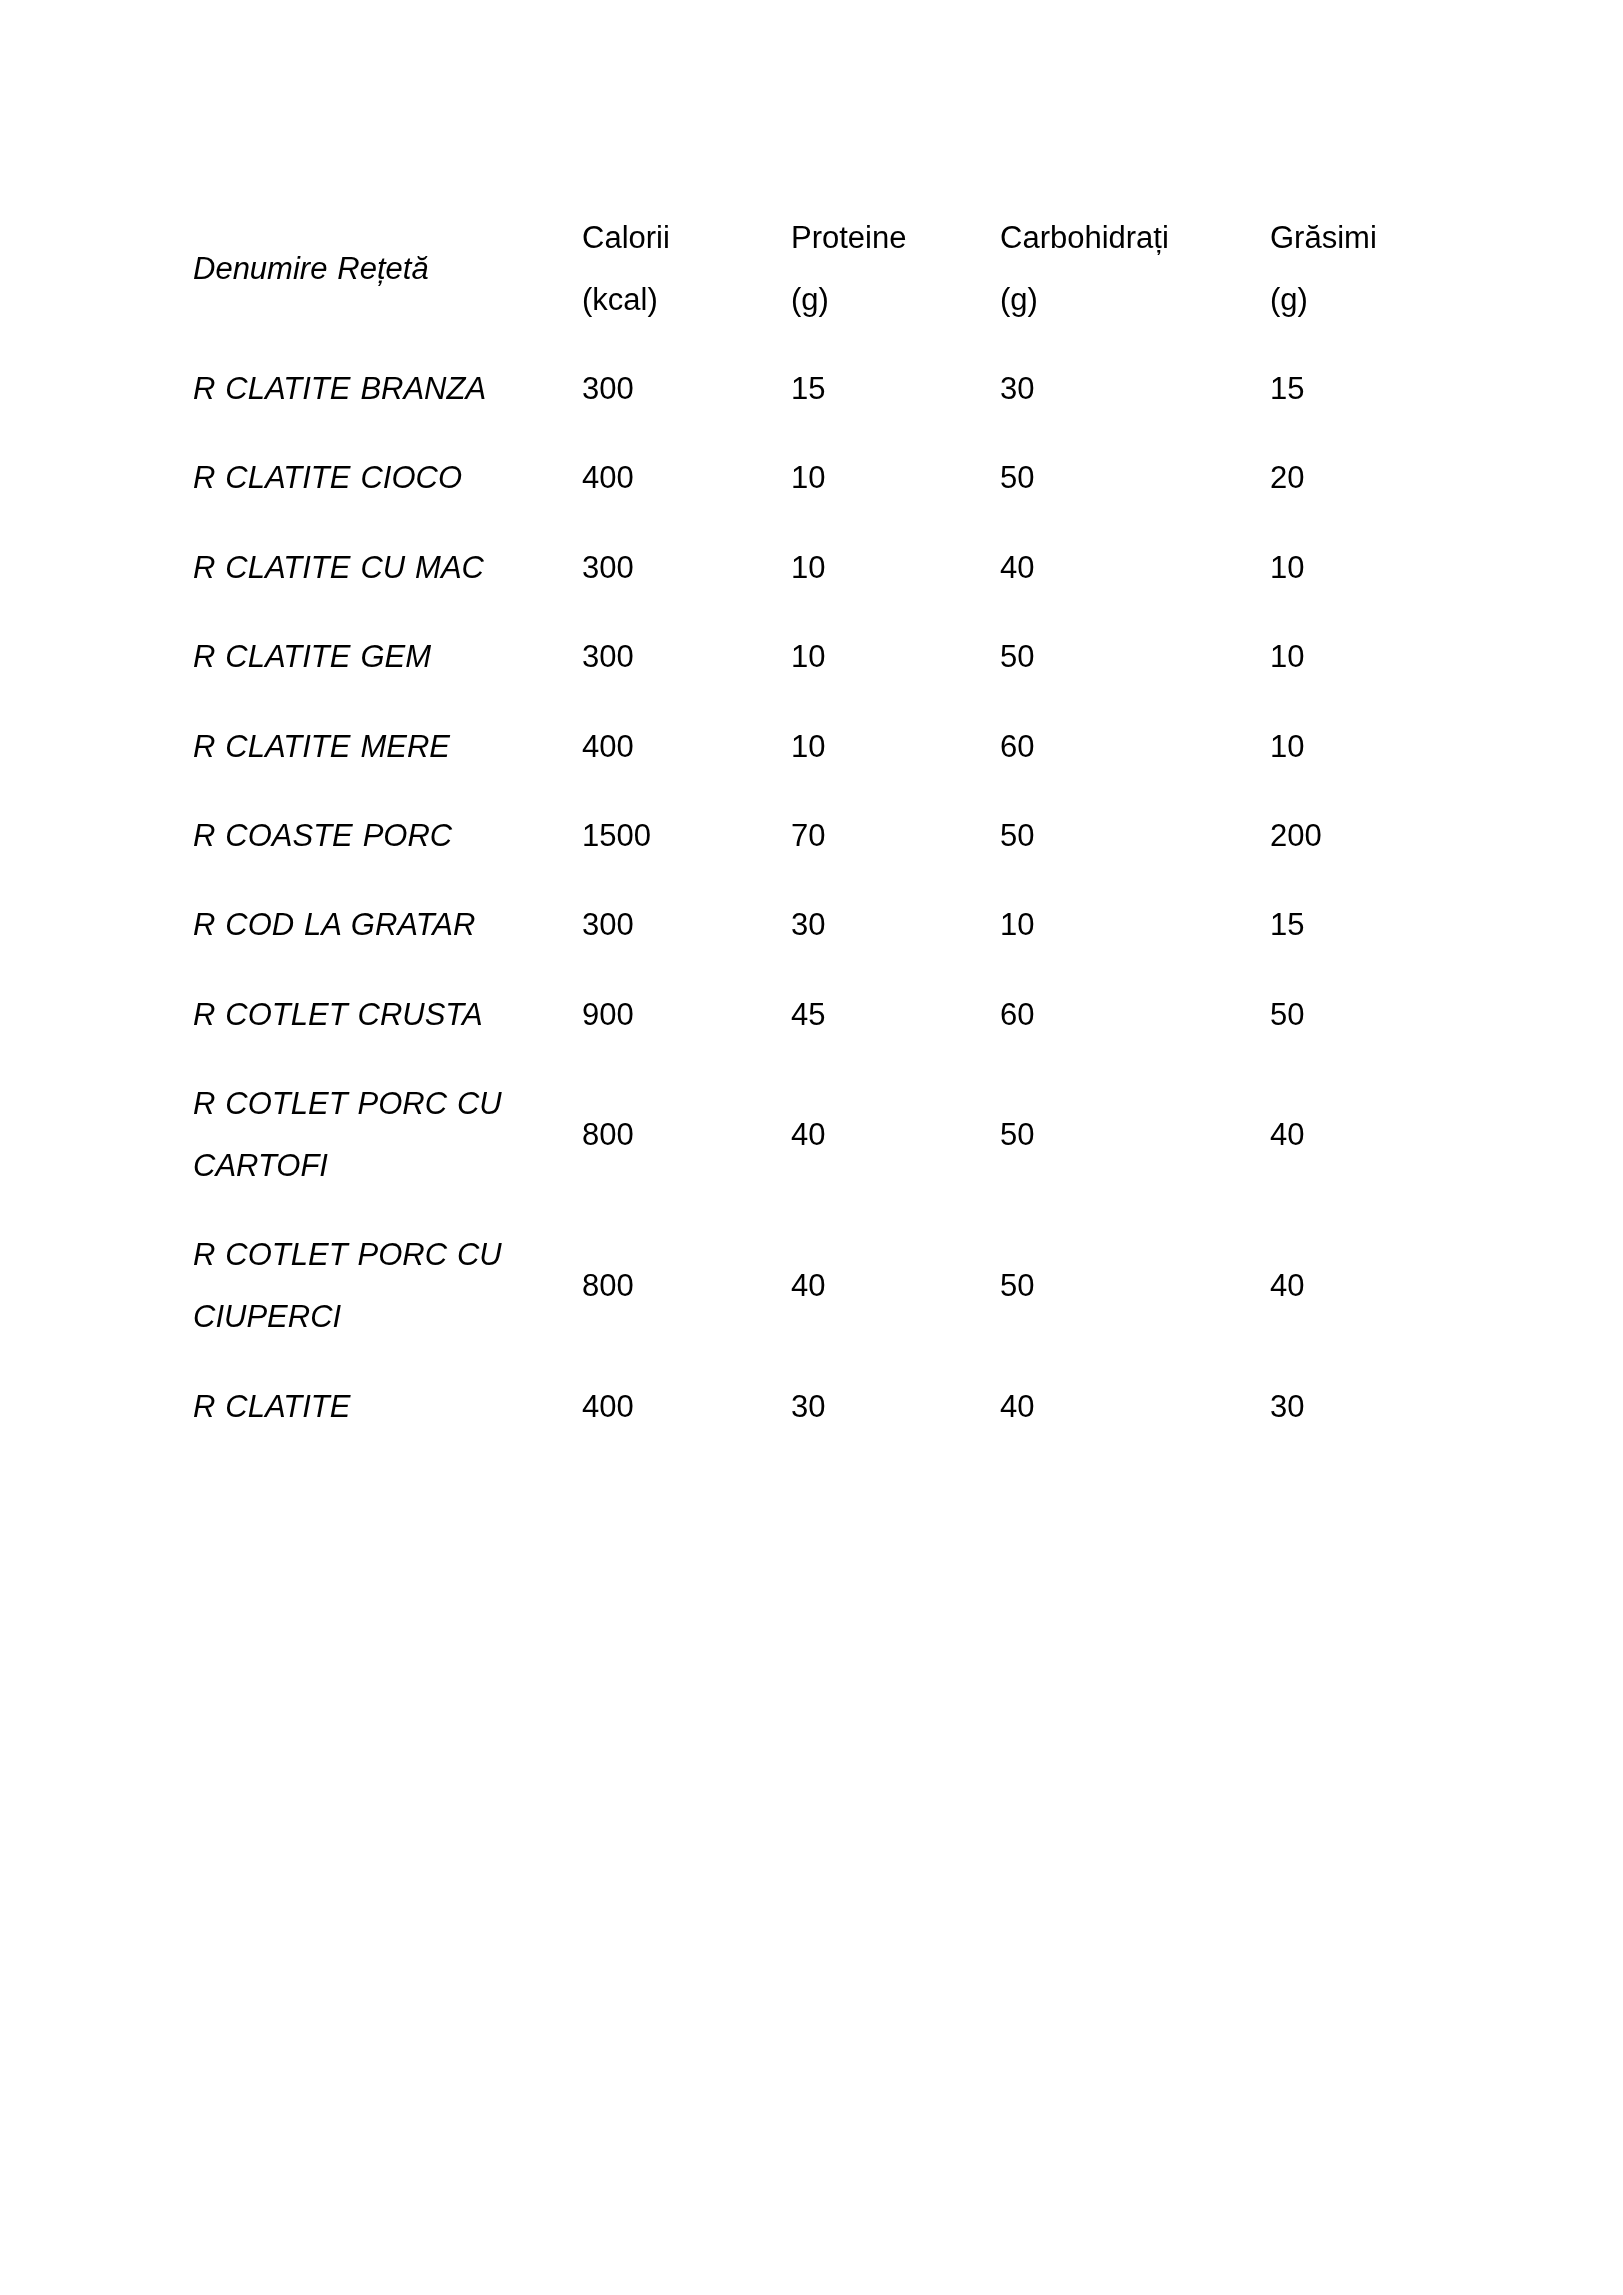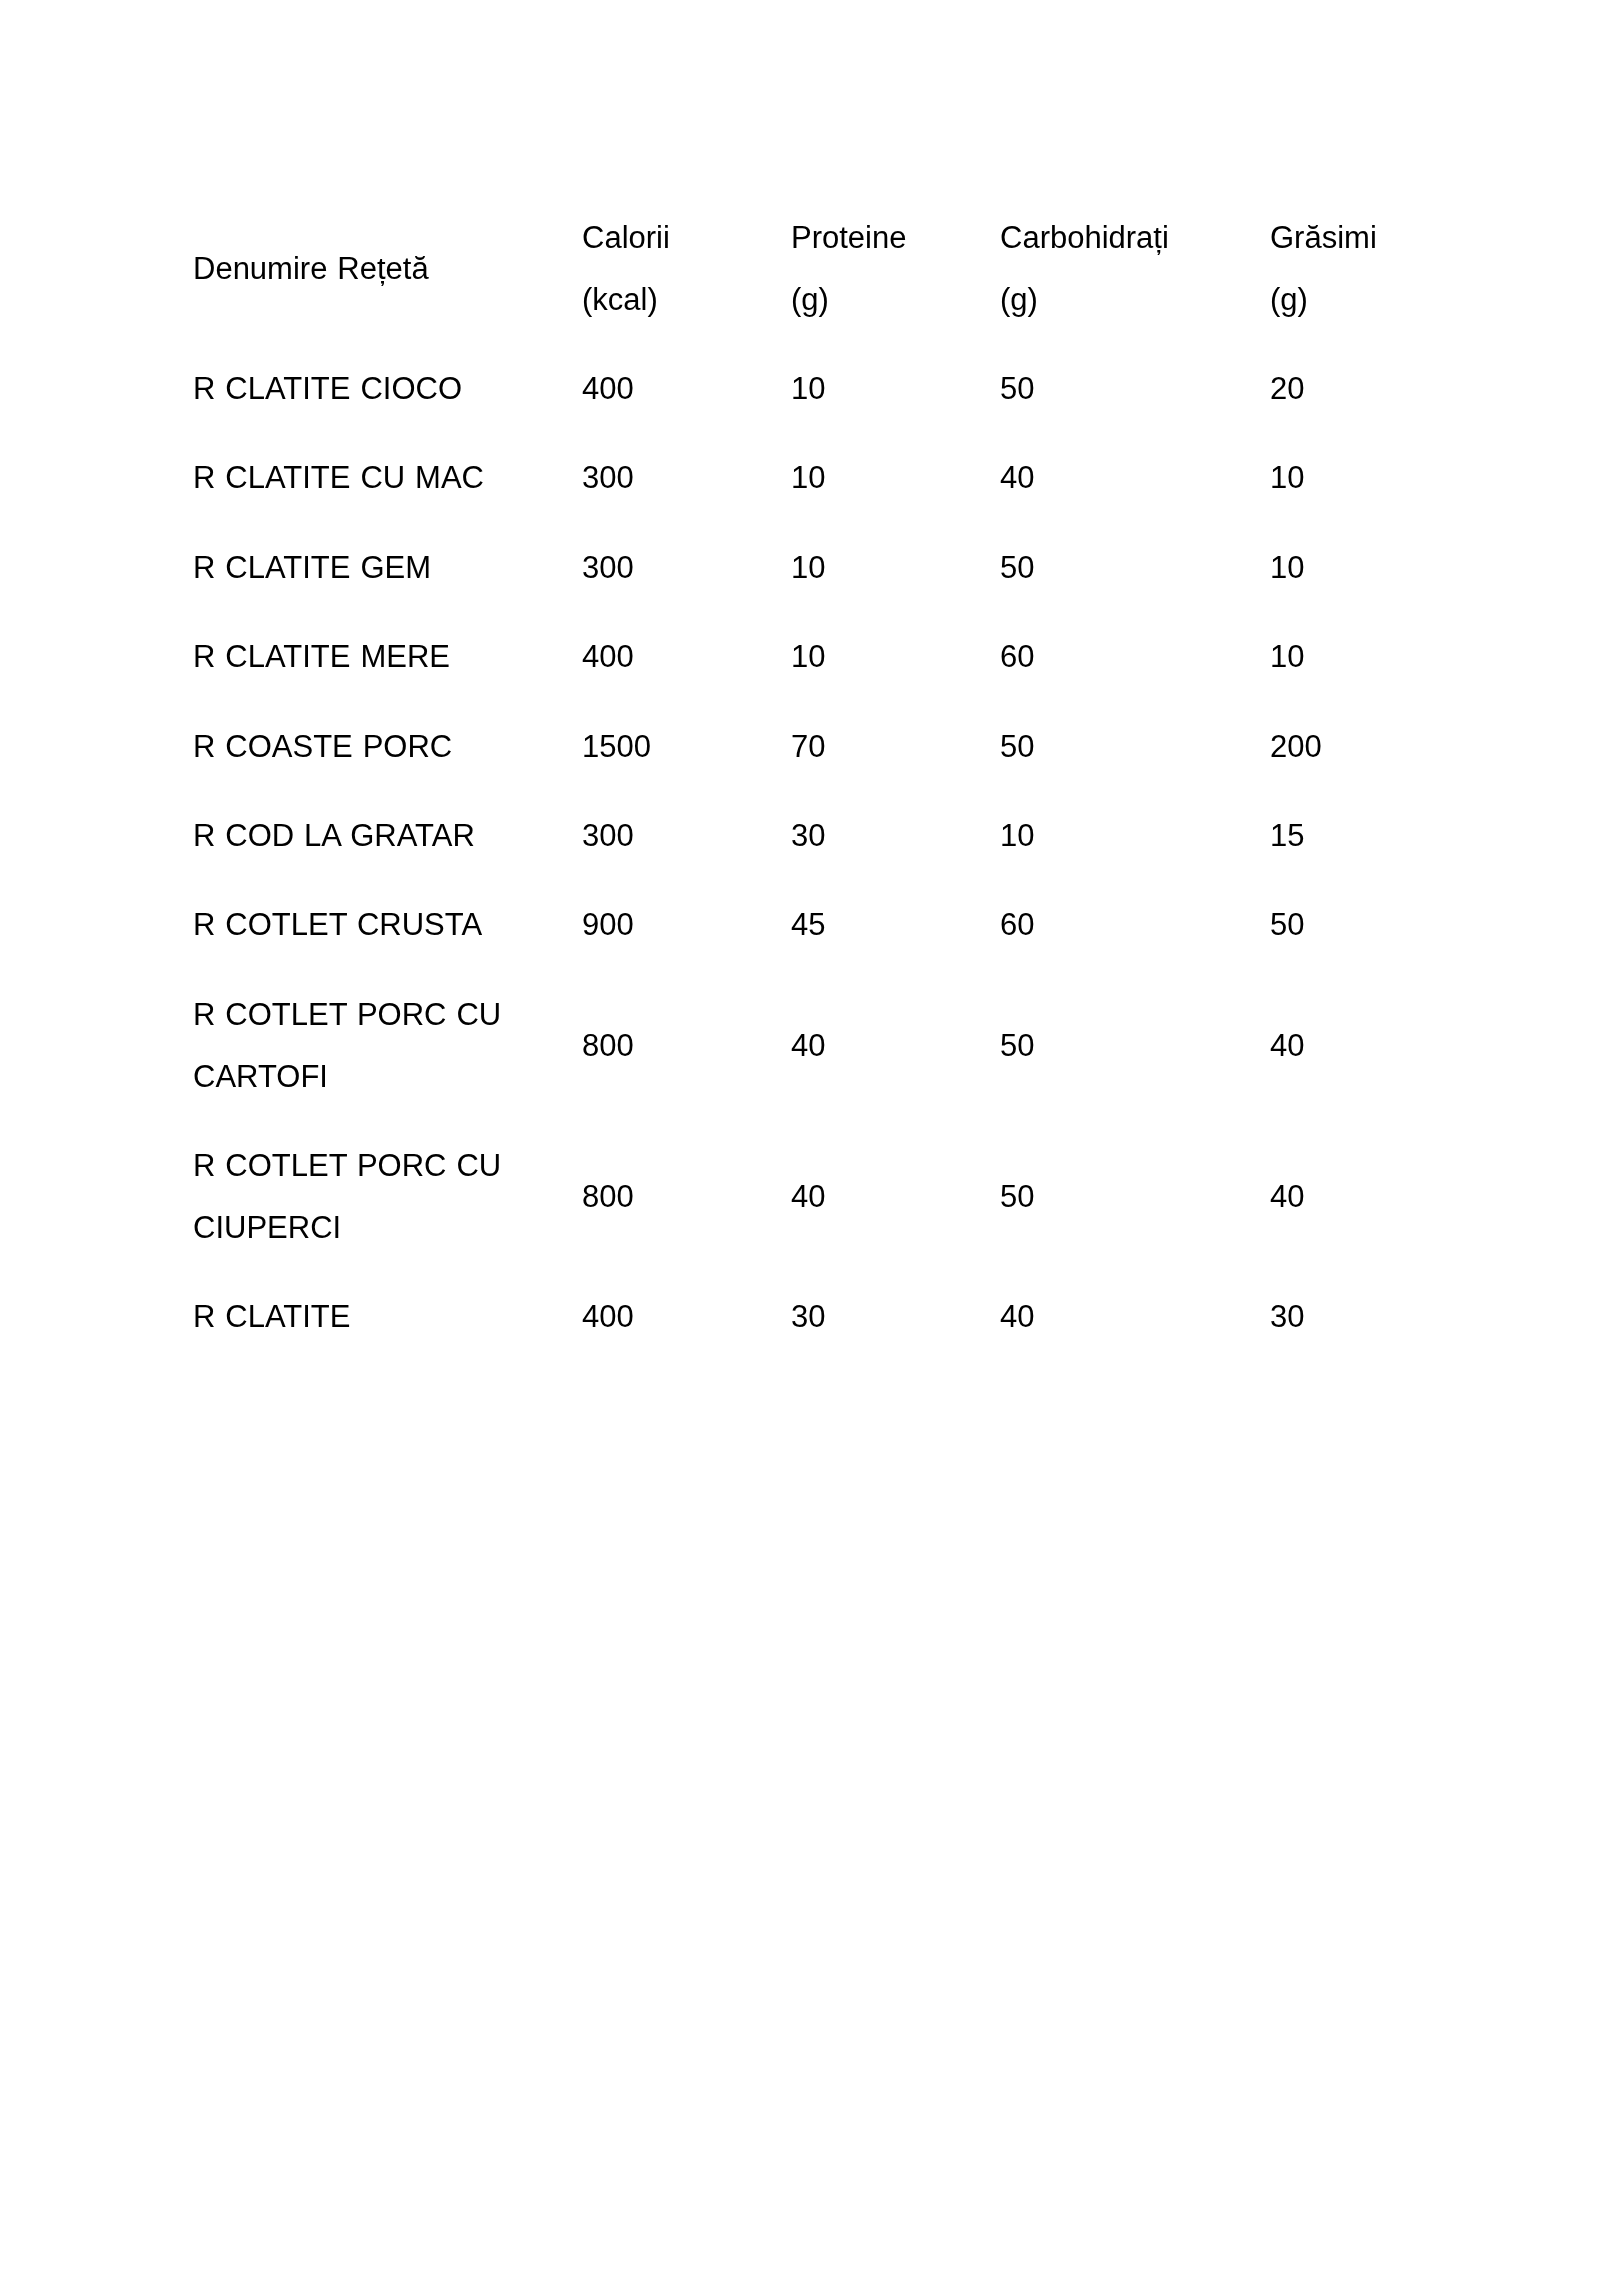--- a/index.html
+++ b/index.html
@@ -24,21 +24,21 @@
     color: #000000;
   }
   th, td {
     font-weight: 400;
     text-align: left;
     vertical-align: middle;
     padding: 13.7px 0;
     line-height: 62px;
     word-spacing: 1.3px;
   }
-  th.c-name, td.c-name { padding-right: 23px; }
+  th.c-name, td.c-name { padding-right: 23px; font-style: italic; }
   th div { line-height: 62px; }
 </style>
 </head>
 <body>
 
 <div class="page">
   <table class="nutrition">
     <colgroup>
       <col style="width:389px">
       <col style="width:209px">
@@ -62,20 +62,27 @@
         <th>
           <div>Carbohidrați</div>
           <div>(g)</div>
         </th>
         <th>
           <div>Grăsimi</div>
           <div>(g)</div>
         </th>
       </tr>
 
+      <tr>
+        <td class="c-name">R CLATITE BRANZA</td>
+        <td>300</td>
+        <td>15</td>
+        <td>30</td>
+        <td>15</td>
+      </tr>
       <tr>
         <td class="c-name">R CLATITE CIOCO</td>
         <td>400</td>
         <td>10</td>
         <td>50</td>
         <td>20</td>
       </tr>
       <tr>
         <td class="c-name">R CLATITE CU MAC</td>
         <td>300</td>

